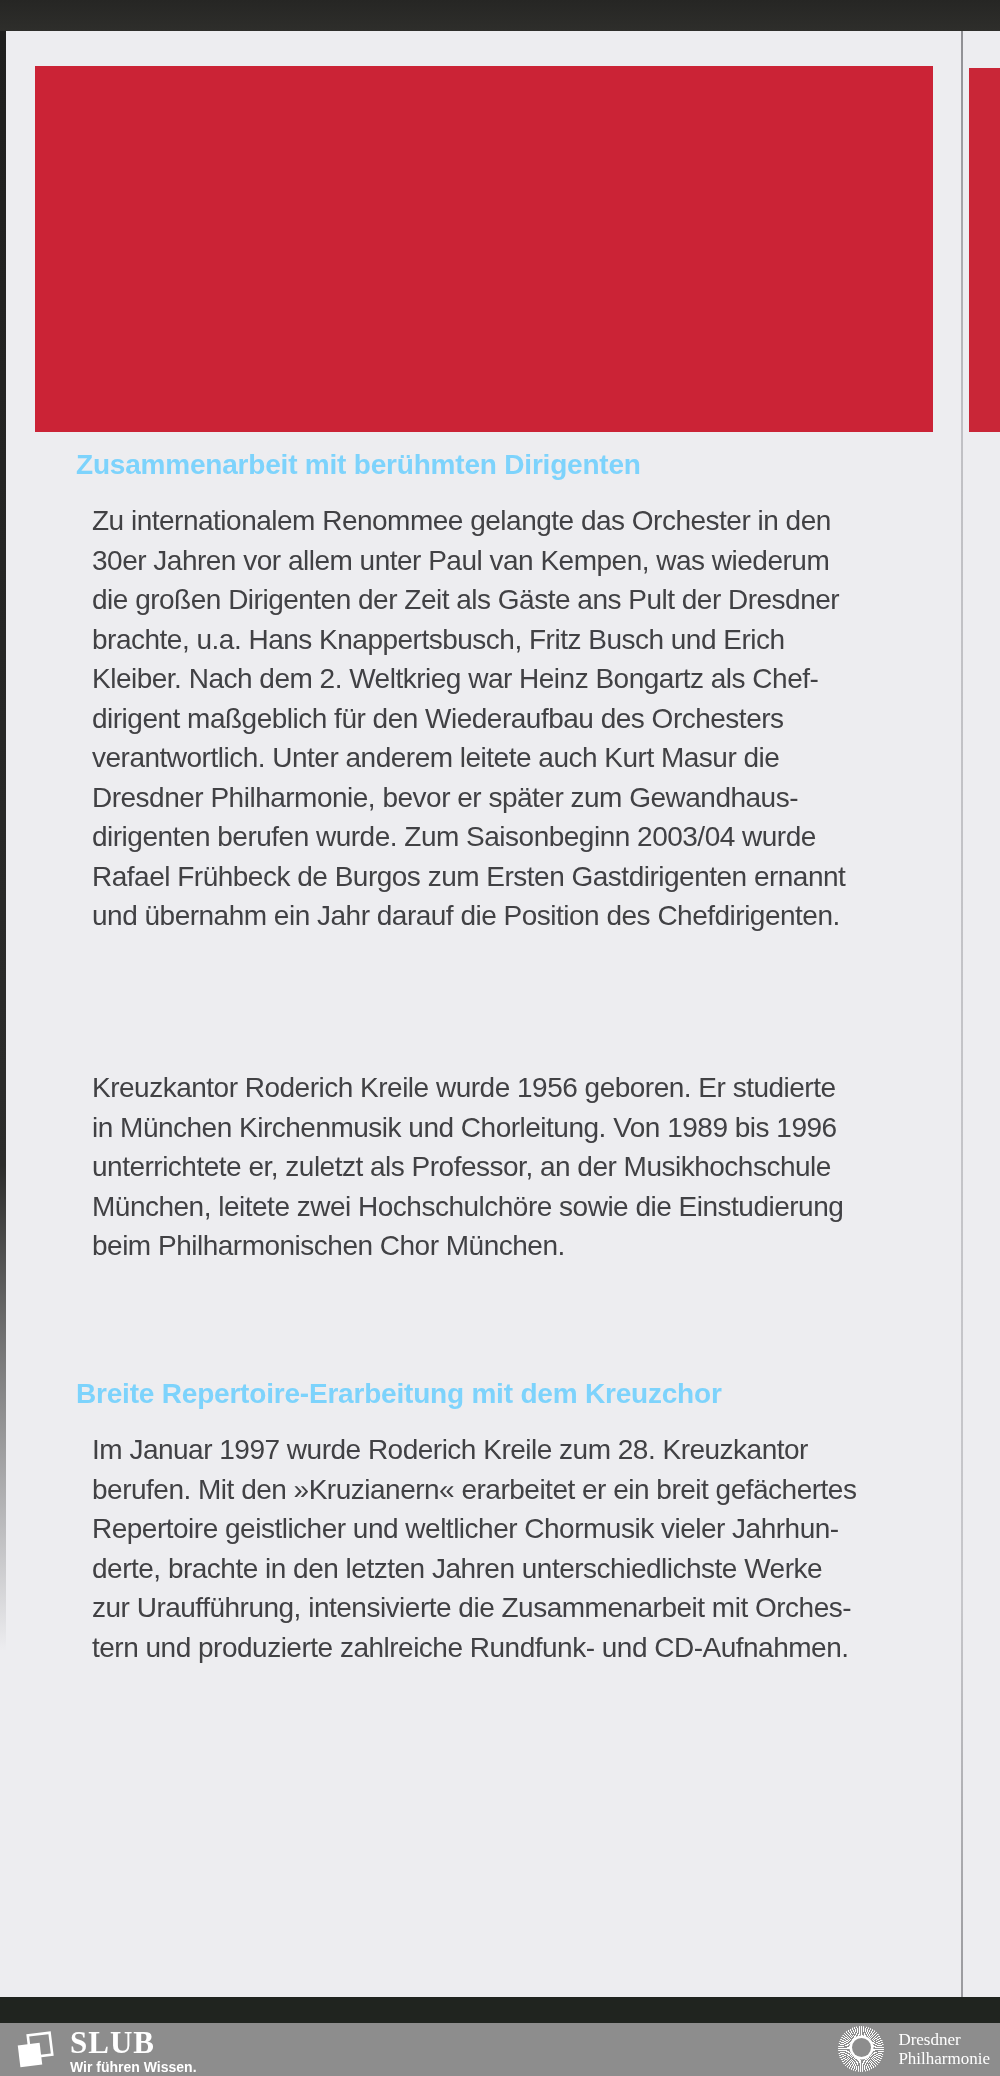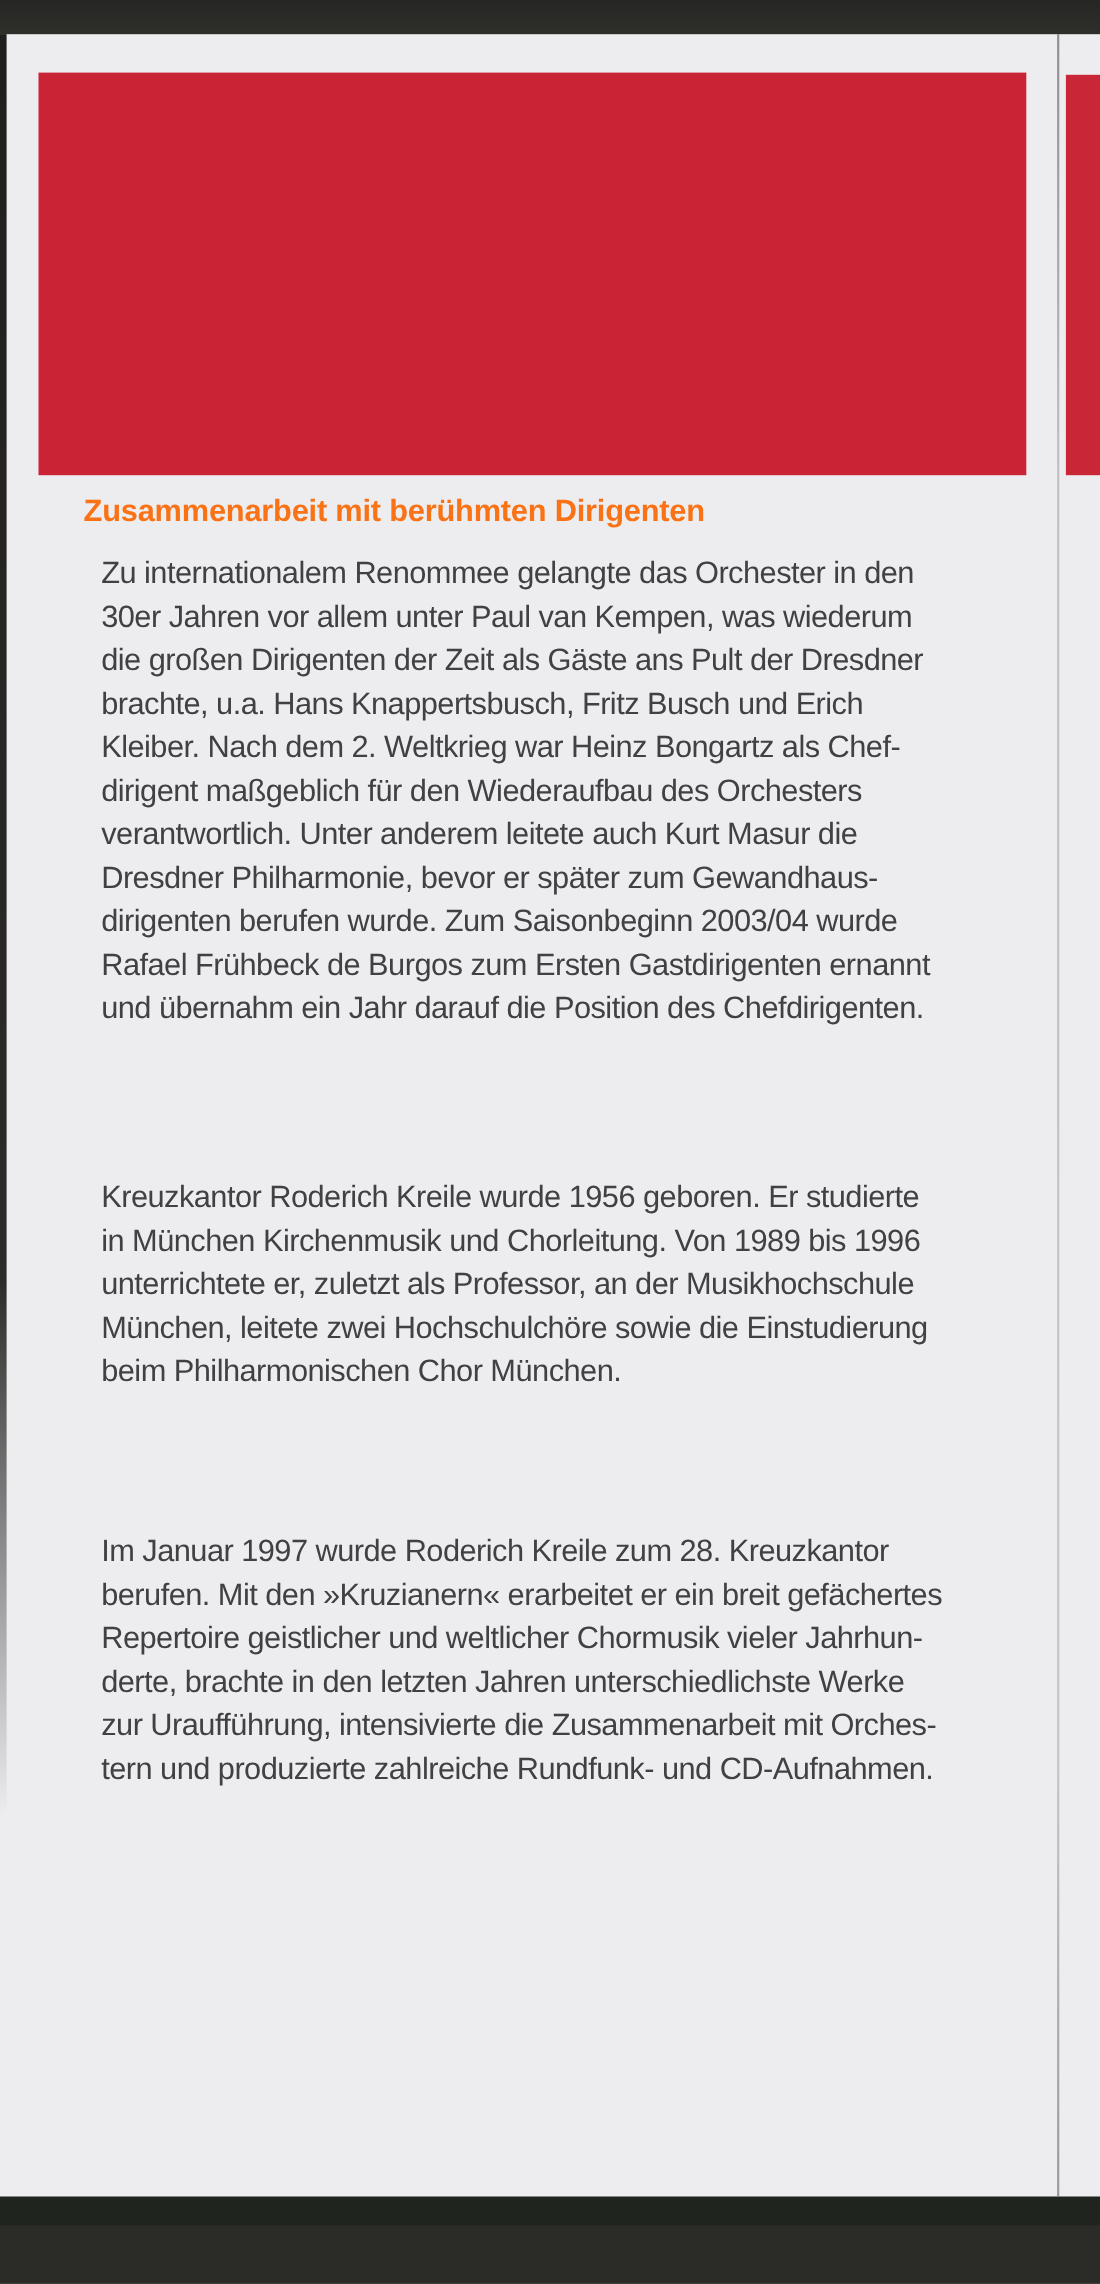--- a/index.html
+++ b/index.html
@@ -66,21 +66,21 @@
     left: 76px;
     width: 870px;
   }
   .section h2 {
     margin: 0;
     font-family: "Liberation Sans", sans-serif;
     font-weight: bold;
     font-size: 28px;
     line-height: 40px;
     letter-spacing: -0.2px;
-    color: #f97316;
+    color: #7dd3fc;
   }
   .section p {
     margin: 16px;
     font-family: "Liberation Sans", sans-serif;
     font-size: 28px;
     line-height: 39.5px;
     letter-spacing: -0.5px;
     color: #414144;
     white-space: pre-line;
   }
@@ -178,23 +178,48 @@
 
   <div class="section" id="section-2">
     <p>Kreuzkantor Roderich Kreile wurde 1956 geboren. Er studierte
 in München Kirchenmusik und Chorleitung. Von 1989 bis 1996
 unterrichtete er, zuletzt als Professor, an der Musikhochschule
 München, leitete zwei Hochschulchöre sowie die Einstudierung
 beim Philharmonischen Chor München.</p>
   </div>
 
   <div class="section" id="section-3">
+    <h2>Breite Repertoire-Erarbeitung mit dem Kreuzchor</h2>
     <p>Im Januar 1997 wurde Roderich Kreile zum 28. Kreuzkantor
 berufen. Mit den »Kruzianern« erarbeitet er ein breit gefächertes
 Repertoire geistlicher und weltlicher Chormusik vieler Jahrhun-
 derte, brachte in den letzten Jahren unterschiedlichste Werke
 zur Uraufführung, intensivierte die Zusammenarbeit mit Orches-
 tern und produzierte zahlreiche Rundfunk- und CD-Aufnahmen.</p>
   </div>
 
   <div class="bottom-band"></div>
 
+  <div class="footer">
+
+    <div class="slub">
+      <svg class="slub-icon" width="42" height="42" viewBox="0 0 42 42">
+        <rect x="14" y="3" width="22" height="22" fill="none" stroke="#ffffff" stroke-width="2.6" transform="rotate(-7 25 14)"></rect>
+        <rect x="4" y="13" width="22" height="22" fill="#ffffff" transform="rotate(-7 15 24)"></rect>
+      </svg>
+      <div class="slub-text">
+        <div class="slub-wordmark">SLUB</div>
+        <div class="slub-tagline">Wir führen Wissen.</div>
+      </div>
+    </div>
+
+    <div class="dp">
+      <div class="dp-icon">
+        <div class="hole"></div>
+      </div>
+      <div class="dp-text">
+        <div>Dresdner</div>
+        <div>Philharmonie</div>
+      </div>
+    </div>
+
+  </div>
 </div>
 
 </body></html>

